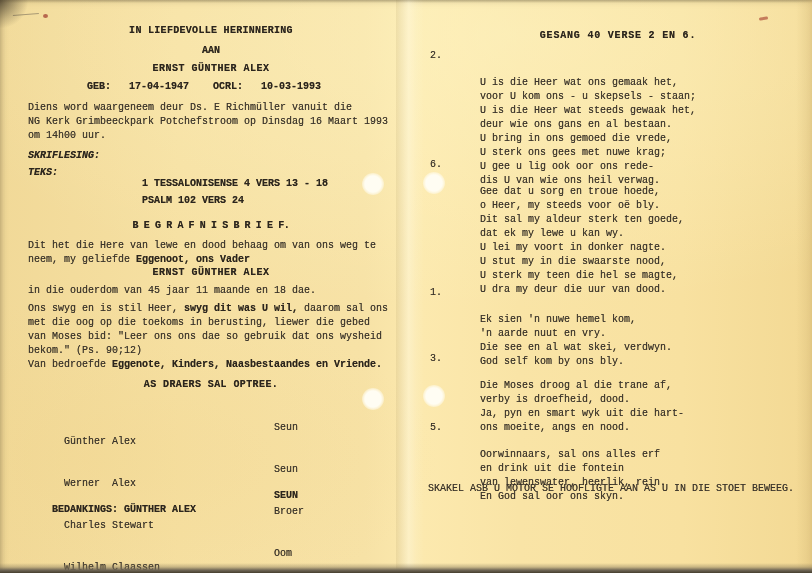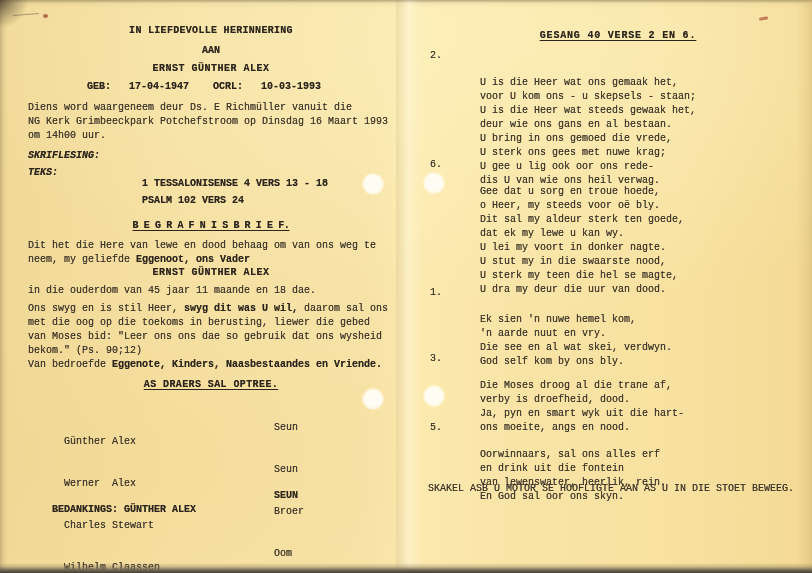--- a/index.html
+++ b/index.html
@@ -18,21 +18,21 @@
     background:linear-gradient(180deg,rgba(122,110,84,0) 0,rgba(122,110,84,.38) 40%,#6e6555 72%,#453f2e 100%);}
   .top-edge{position:absolute;left:0;right:0;top:0;height:3px;background:linear-gradient(180deg,rgba(95,82,56,.30),rgba(95,82,56,0));}
   .right-edge{position:absolute;right:0;top:0;width:16px;height:100%;background:linear-gradient(270deg,rgba(198,168,102,.30),rgba(198,168,102,0));}
   .corner-tl{position:absolute;left:0;top:0;width:28px;height:28px;
     background:radial-gradient(circle at 0 0,rgba(58,50,36,.72),rgba(58,50,36,.22) 48%,rgba(58,50,36,0) 72%);}
   .t{position:absolute;white-space:pre;text-shadow:0 0 .6px rgba(56,46,32,.65);}
   .lc{left:28px;width:366px;}
   .rc{left:430px;width:364px;}
   .c{text-align:center;}
   .b{font-weight:bold;color:#2b251d;}
-  .u{text-decoration:underline;text-underline-offset:2px;}
+  .u{text-underline-offset:2px;}
   .ind{display:inline-block;margin-left:90px;white-space:pre;vertical-align:top;}
   .lbl{position:absolute;left:0;top:0;font-style:italic;}
   .vnum{position:absolute;left:0;top:0;}
   .vtext{display:inline-block;margin-left:26px;white-space:pre;line-height:14px;}
   .verse{line-height:13.5px;}
   .drow{position:relative;height:14px;}
   .drole{position:absolute;left:246px;top:0;}
   .hole{position:absolute;width:22px;height:22px;border-radius:50%;
     background:radial-gradient(circle,#fffdf3 0 52%,rgba(255,253,243,.35) 72%,rgba(255,253,243,0) 82%);}
   .scribble{position:absolute;left:13px;top:14px;width:26px;height:4px;

